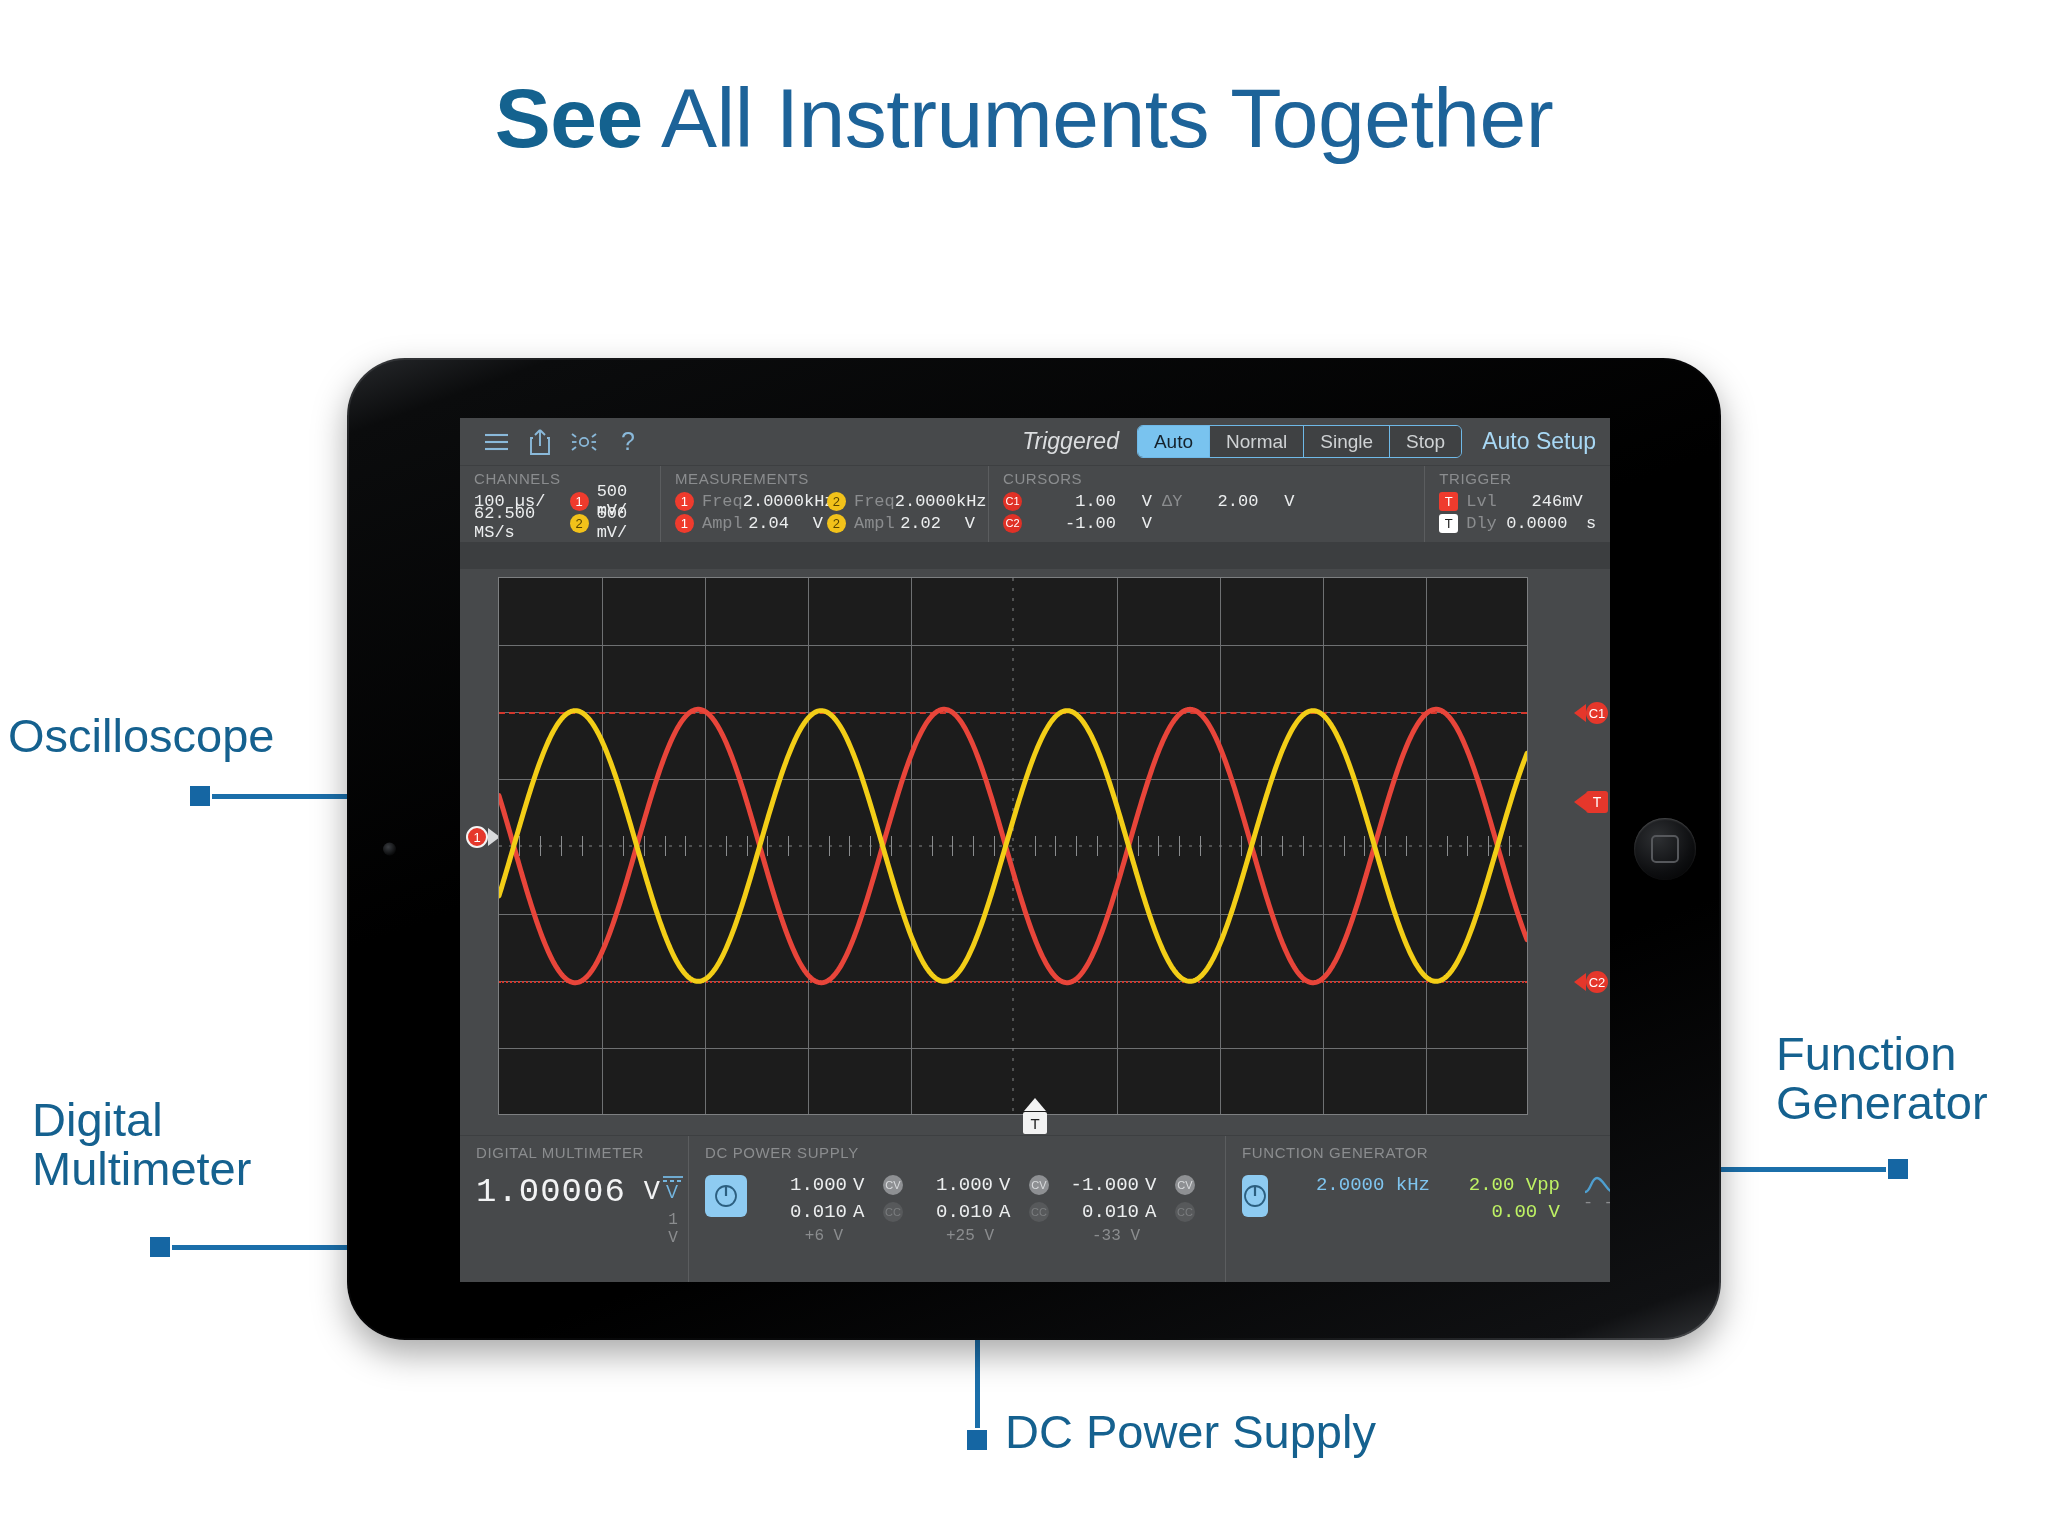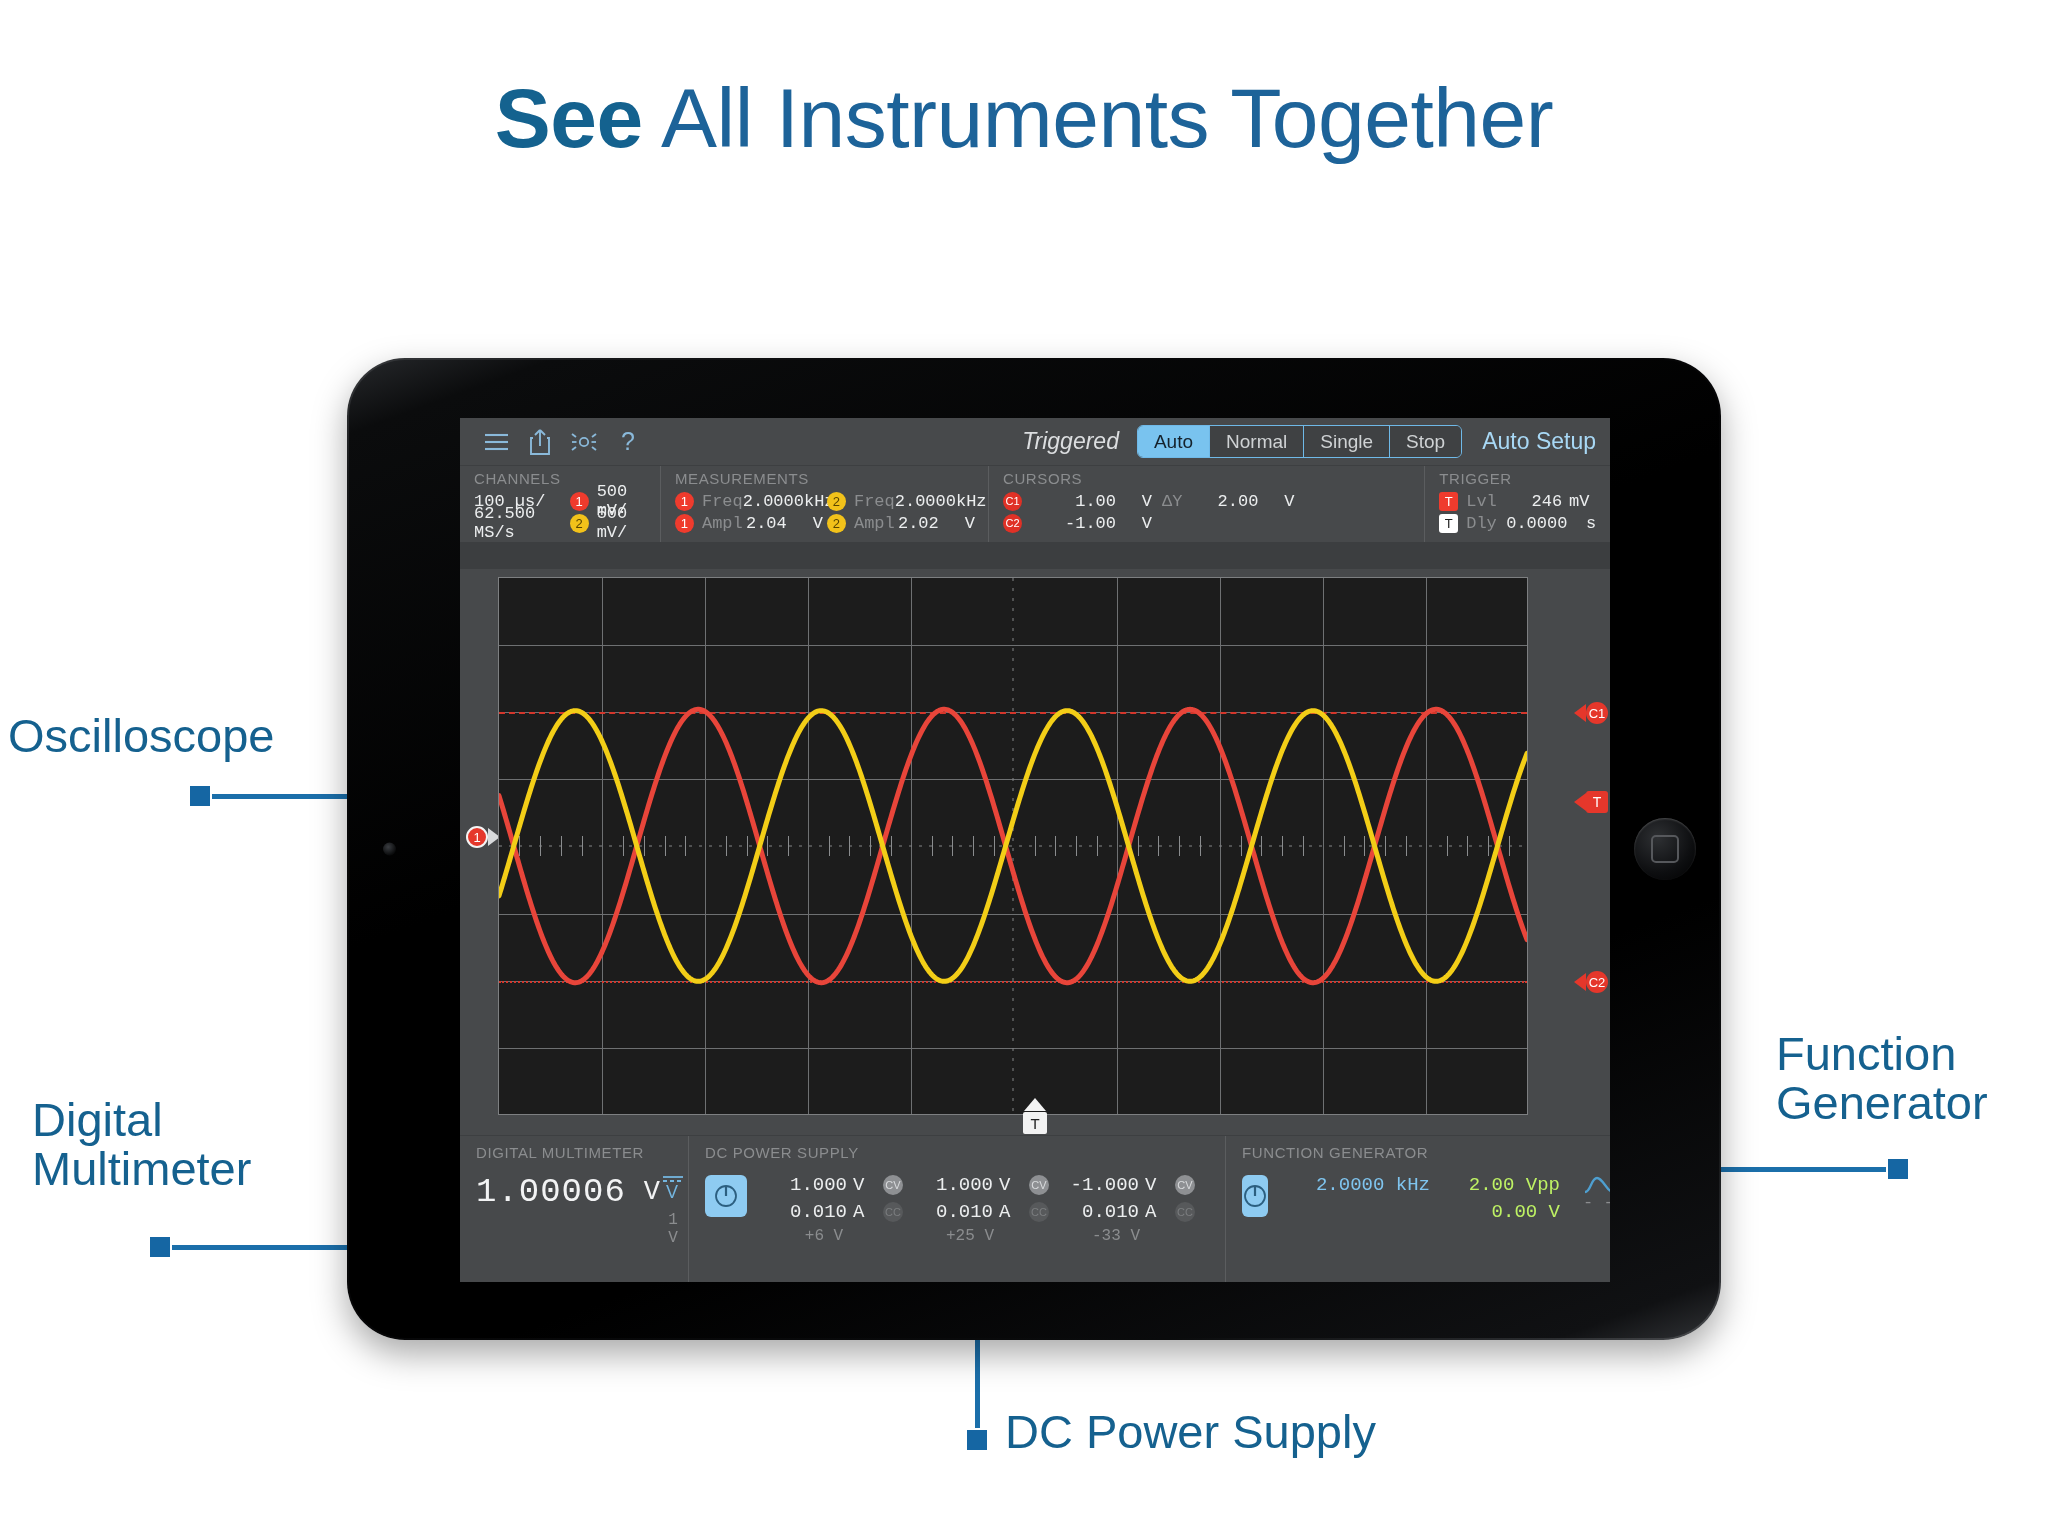--- a/index.html
+++ b/index.html
@@ -80,21 +80,21 @@
   .dim{color:#8b8d8f;}
 
   #p-channels{width:196px;}
   #p-channels .prow{justify-content:flex-start;}
   .ch-left{width:108px;}
   #p-meas{width:330px;}
   #p-cursors{width:calc(100% - 196px - 330px - 180px);}
   #p-trigger{width:180px;}
   .mcell{display:flex;align-items:center;width:152px;}
   .mlabel{color:#8b8d8f;width:44px;}
-  .mval{flex:1;text-align:left;}
+  .mval{flex:1;text-align:right;}
   .munit{width:34px;text-align:right;padding-right:4px;}
 
   
   #plot-wrap{position:absolute;left:0;top:151px;width:1150px;height:567px;background:#47494b;}
   #grid{position:absolute;left:38px;top:8px;width:1030px;height:538px;background:#1c1c1c;
     border:1px solid #7d7f81;box-sizing:border-box;}
   .gl{position:absolute;background:#6e7072;}
   .glv{width:1px;top:0;bottom:0;}
   .glh{height:1px;left:0;right:0;}
   .ticks{position:absolute;}
@@ -306,21 +306,21 @@
           <span style="width:36px;text-align:right;">V</span>
         </div>
       </div>
 
       <div class="panel" id="p-trigger">
         <div class="panel-title">TRIGGER</div>
         <div class="prow">
           <span class="badge bt">T</span>
           <span class="dim" style="width:40px;">Lvl</span>
           <span style="width:56px;text-align:right;">246</span>
-          <span style="width:34px;text-align:center;">mV</span>
+          <span style="width:34px;text-align:left;">mV</span>
         </div>
         <div class="prow">
           <span class="badge bt-out">T</span>
           <span class="dim" style="width:40px;">Dly</span>
           <span style="width:56px;text-align:right;">0.0000</span>
           <span style="width:34px;text-align:right;">s</span>
         </div>
       </div>
     </div>
 

